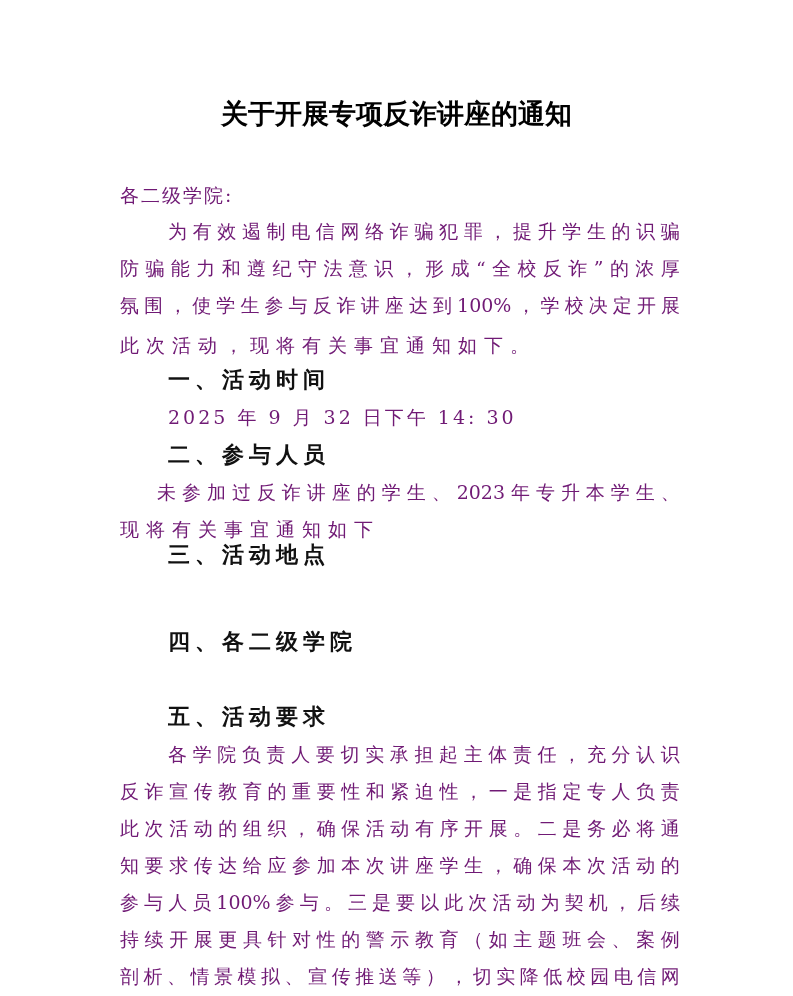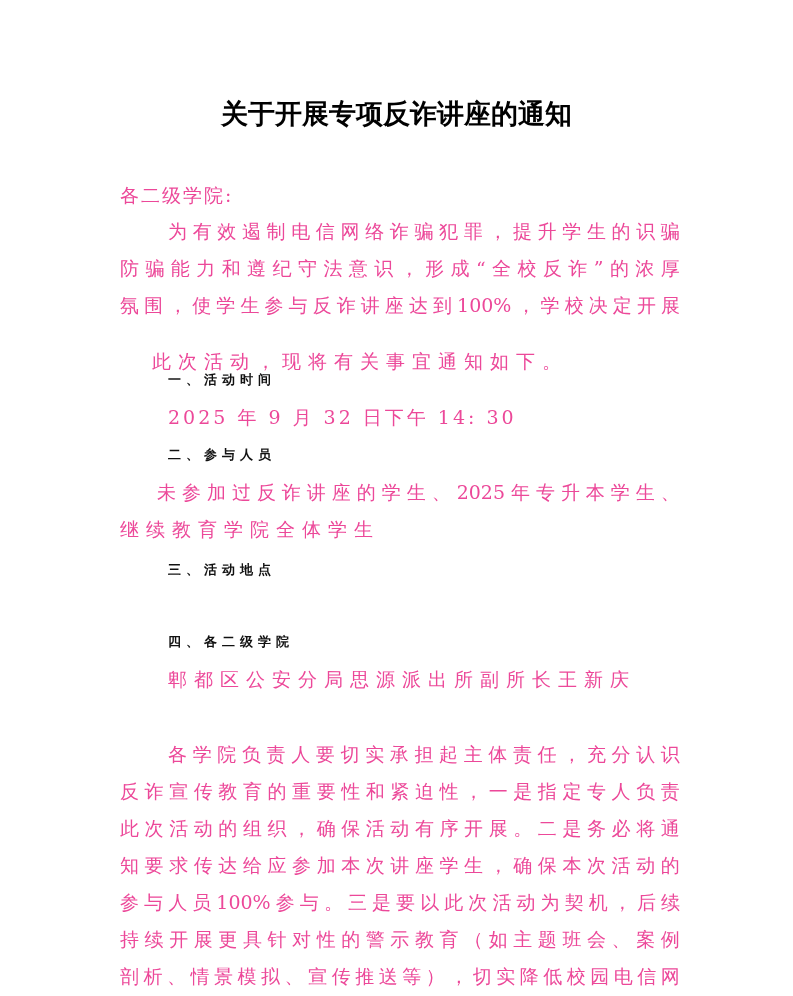--- a/index.html
+++ b/index.html
@@ -34,37 +34,37 @@
       color: #000;
       line-height: 40px;
     }
     .line {
       position: absolute;
       left: 120px;
       width: 560px;
       height: 30px;
       font-size: 19px;
       line-height: 30px;
-      color: #ec4899;
+      color: #701a75;
       white-space: nowrap;
       display: flex;
       justify-content: space-between;
     }
     .line.natural {
       display: block;
       letter-spacing: 7px;
     }
     .line.indent { left: 168px; width: 512px; }
     .line.indent-small { left: 157px; width: 523px; }
     .heading {
       position: absolute;
       left: 168px;
       font-family: "DejaVu Sans", "Liberation Sans", sans-serif;
       font-weight: bold;
-      font-size: 13px;
+      font-size: 22px;
       line-height: 30px;
       letter-spacing: 5px;
       color: #111;
       white-space: nowrap;
     }
     .line span.ch { display: inline-block; }
   </style>
 </head>
 <body>
 
@@ -139,55 +139,55 @@
       <span class="ch">到</span>
       <span class="ch">100%</span>
       <span class="ch">，</span>
       <span class="ch">学</span>
       <span class="ch">校</span>
       <span class="ch">决</span>
       <span class="ch">定</span>
       <span class="ch">开</span>
       <span class="ch">展</span>
     </div>
-  <div class="line natural" style="top:346px;margin-left:32px;">此次活动，现将有关事宜通知如下。</div>
+  <div class="line natural" style="top:330px;">此次活动，现将有关事宜通知如下。</div>
 
   <div class="heading" style="top:365px;">一、活动时间</div>
   <div class="line natural indent" style="top:402px; letter-spacing:3px;">2025 年 9 月 32 日下午 14: 30</div>
 
   <div class="heading" style="top:440px;text-align:center;">二、参与人员</div>
   <div class="line indent-small justify" style="top:477px;">
       <span class="ch">未</span>
       <span class="ch">参</span>
       <span class="ch">加</span>
       <span class="ch">过</span>
       <span class="ch">反</span>
       <span class="ch">诈</span>
       <span class="ch">讲</span>
       <span class="ch">座</span>
       <span class="ch">的</span>
       <span class="ch">学</span>
       <span class="ch">生</span>
       <span class="ch">、</span>
-      <span class="ch">2025</span>
+      <span class="ch">2023</span>
       <span class="ch">年</span>
       <span class="ch">专</span>
       <span class="ch">升</span>
       <span class="ch">本</span>
       <span class="ch">学</span>
       <span class="ch">生</span>
       <span class="ch">、</span>
     </div>
-  <div class="line natural" style="top:514px;">继续教育学院全体学生</div>
-
-  <div class="heading" style="top:555px;">三、活动地点</div>
+  <div class="line natural" style="top:514px;">现将有关事宜通知如下</div>
+
+  <div class="heading" style="top:540px;">三、活动地点</div>
 
   <div class="heading" style="top:627px;">四、各二级学院</div>
-  <div class="line natural indent" style="top:664px;">郫都区公安分局思源派出所副所长王新庆</div>
-
+
+  <div class="heading" style="top:702px;">五、活动要求</div>
   <div class="line indent justify" style="top:739px;">
       <span class="ch">各</span>
       <span class="ch">学</span>
       <span class="ch">院</span>
       <span class="ch">负</span>
       <span class="ch">责</span>
       <span class="ch">人</span>
       <span class="ch">要</span>
       <span class="ch">切</span>
       <span class="ch">实</span>

